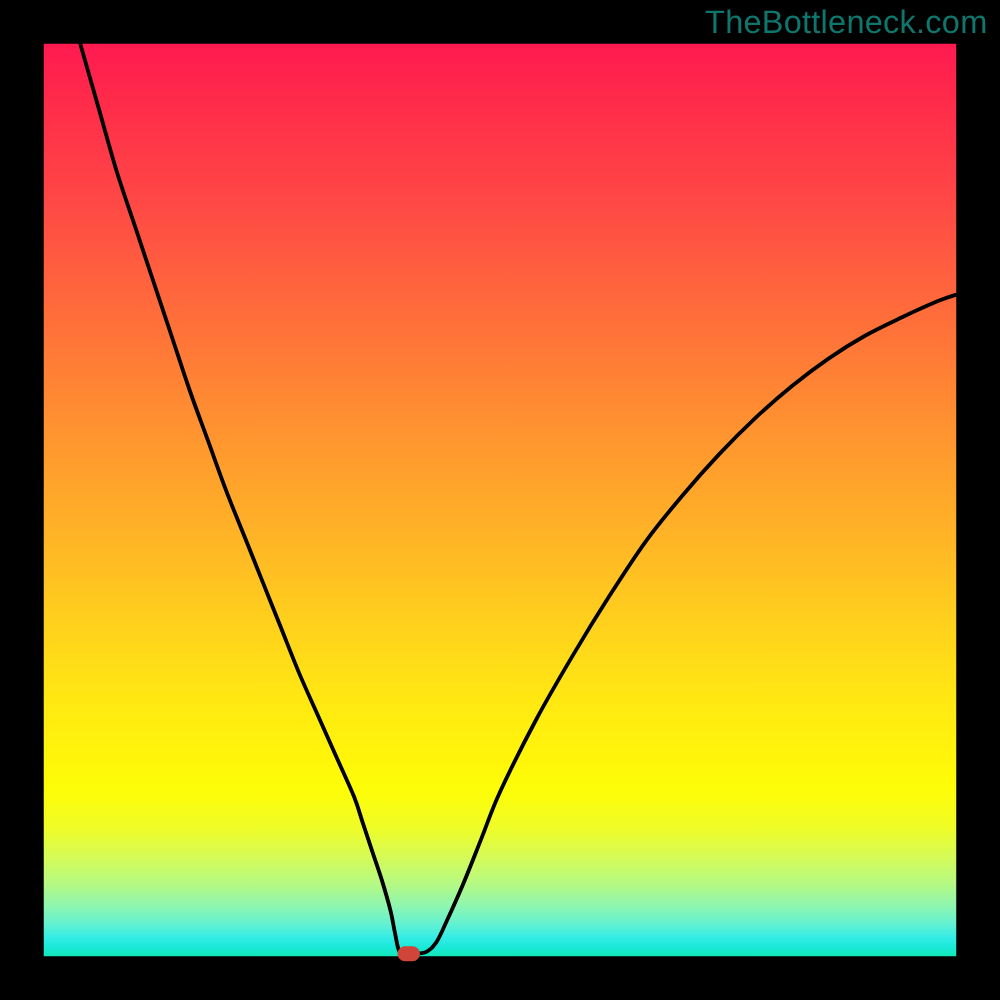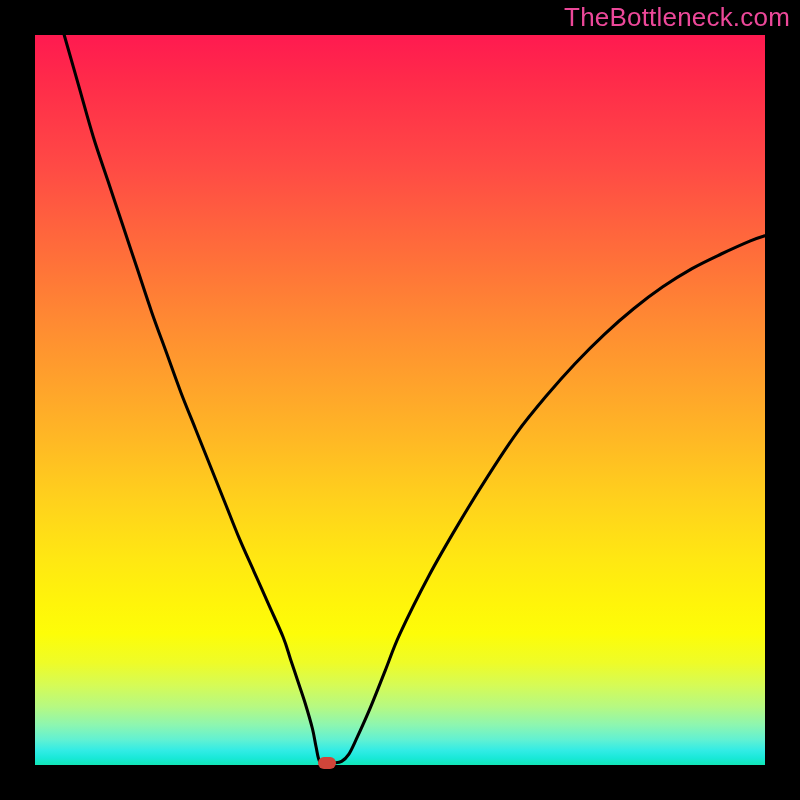--- a/index.html
+++ b/index.html
@@ -14,21 +14,21 @@
   .frame {
     position: relative;
     width: 800px;
     height: 800px;
     background: #000;
   }
   .watermark {
     position: absolute;
     top: 2px;
     right: 10px;
-    color: #ec4899;
+    color: #0f766e;
     font-size: 26px;
     font-weight: 500;
     letter-spacing: 0.2px;
     z-index: 10;
     font-family: Arial, Helvetica, sans-serif;
     margin-left: 36px;
   }
   .plot-area {
     position: absolute;
     left: 35px;

